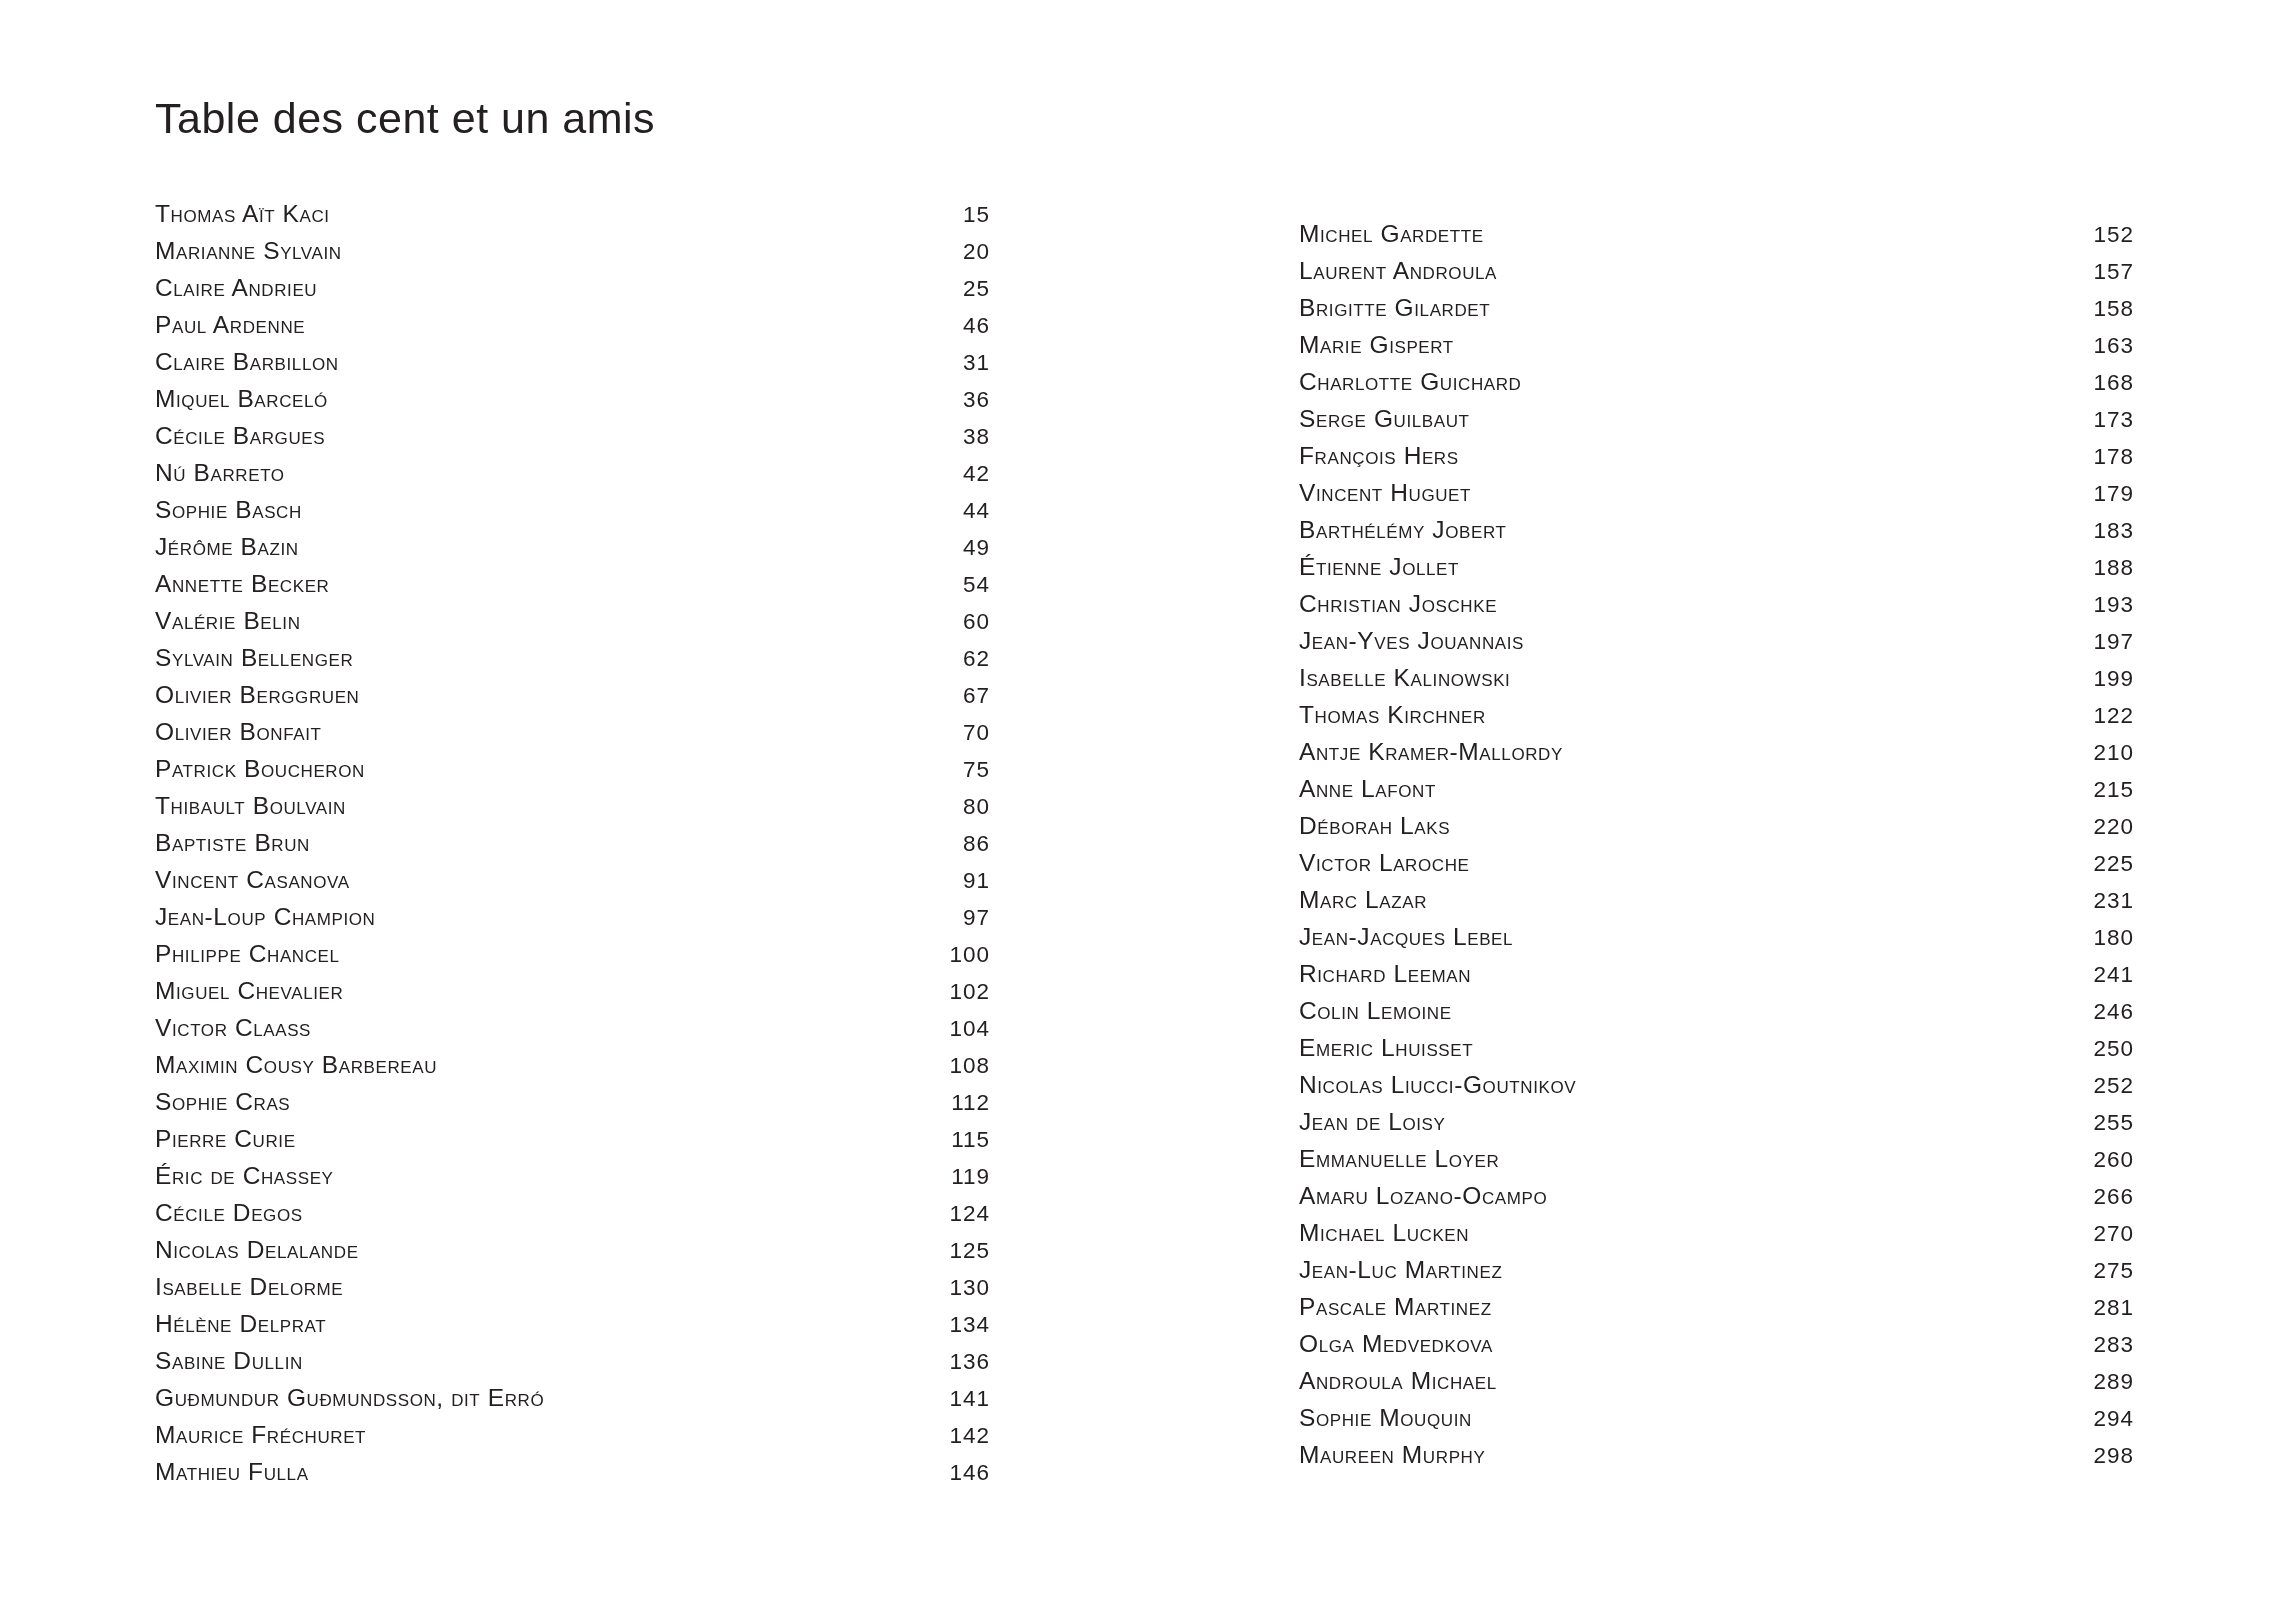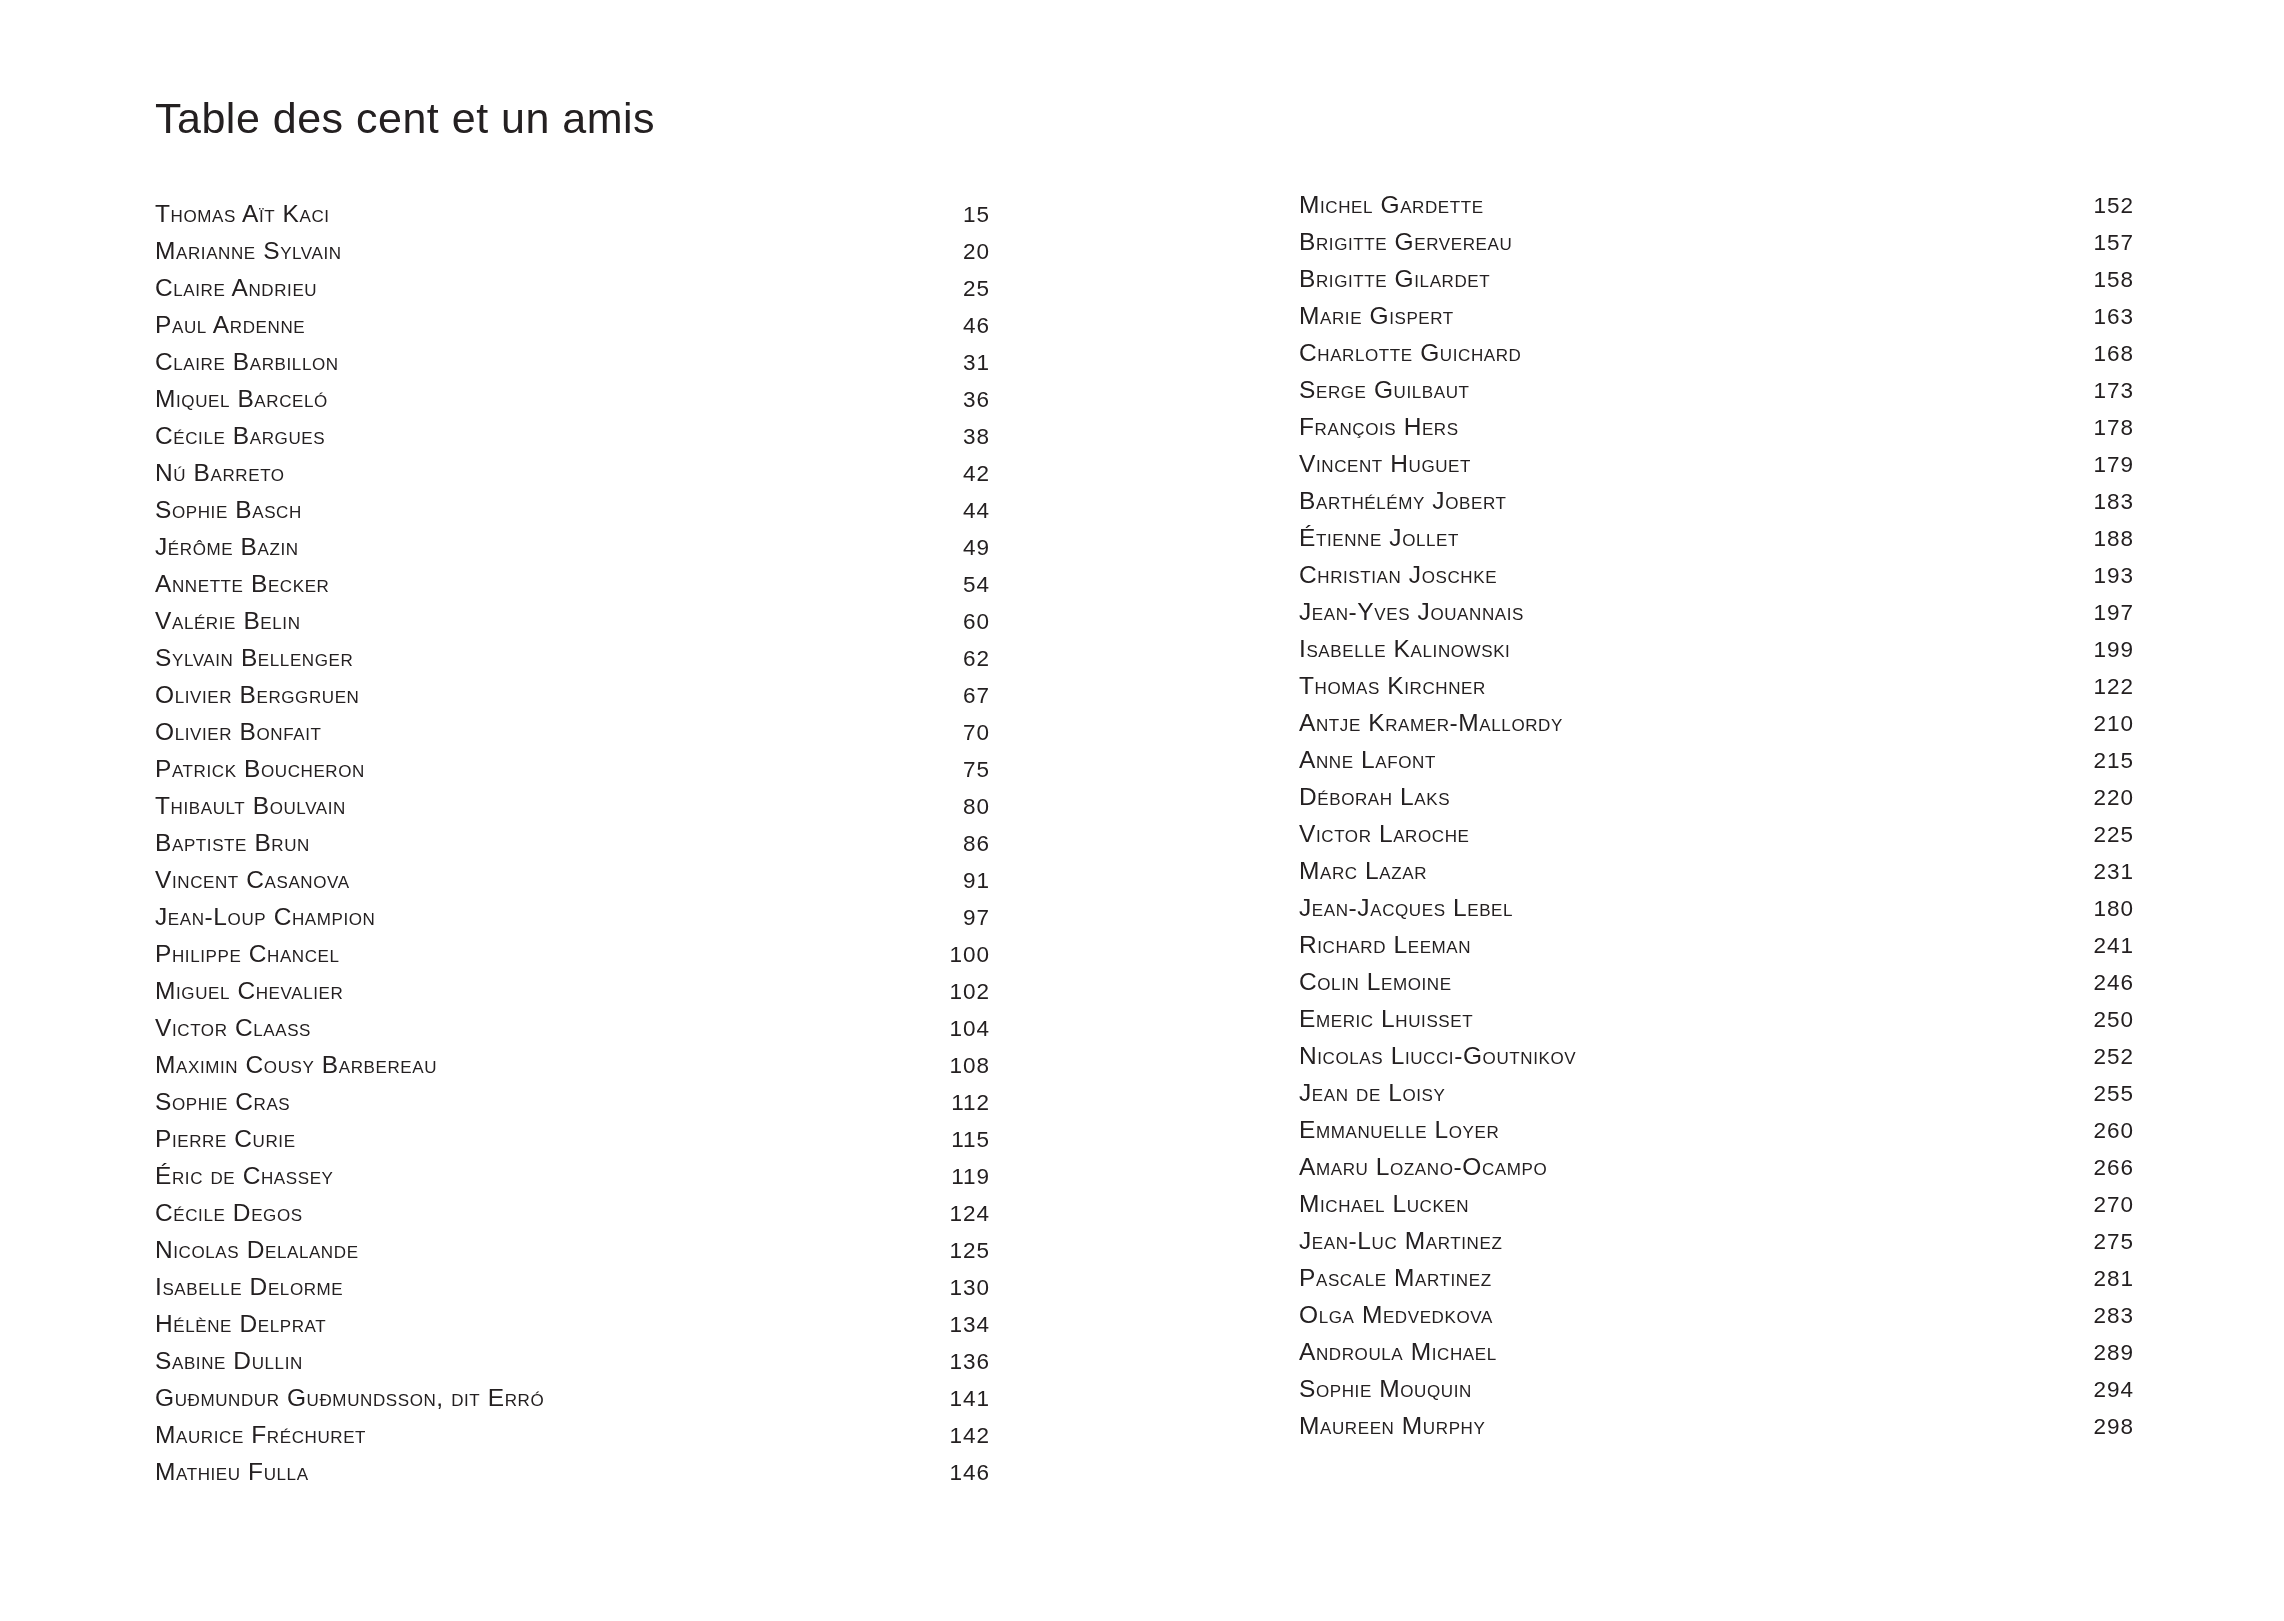--- a/index.html
+++ b/index.html
@@ -26,21 +26,21 @@
     letter-spacing: 0.5px;
     color: #242021;
     white-space: nowrap;
   }
   .toc-col {
     position: absolute;
     top: 186px;
     width: 835px;
   }
   .toc-col.left  { left: 155px; margin-top: 9px; }
-  .toc-col.right { left: 1299px; }
+  .toc-col.right { left: 1299px; margin-top: 29px; }
   .toc-row {
     display: flex;
     justify-content: space-between;
     align-items: baseline;
     height: 37px;
     line-height: 37px;
     white-space: nowrap;
   }
   .toc-name {
     font-size: 24.5px;
@@ -238,21 +238,21 @@
   </div>
 </div>
 
   <div class="toc-col right">
   <div class="toc-row">
     <span class="toc-name">Michel Gardette</span>
     <span class="toc-page">152</span>
   </div>
 
   <div class="toc-row">
-    <span class="toc-name">Brigitte Gervereau</span>
+    <span class="toc-name">Laurent Androula</span>
     <span class="toc-page">157</span>
   </div>
 
   <div class="toc-row">
     <span class="toc-name">Brigitte Gilardet</span>
     <span class="toc-page">158</span>
   </div>
 
   <div class="toc-row">
     <span class="toc-name">Marie Gispert</span>

